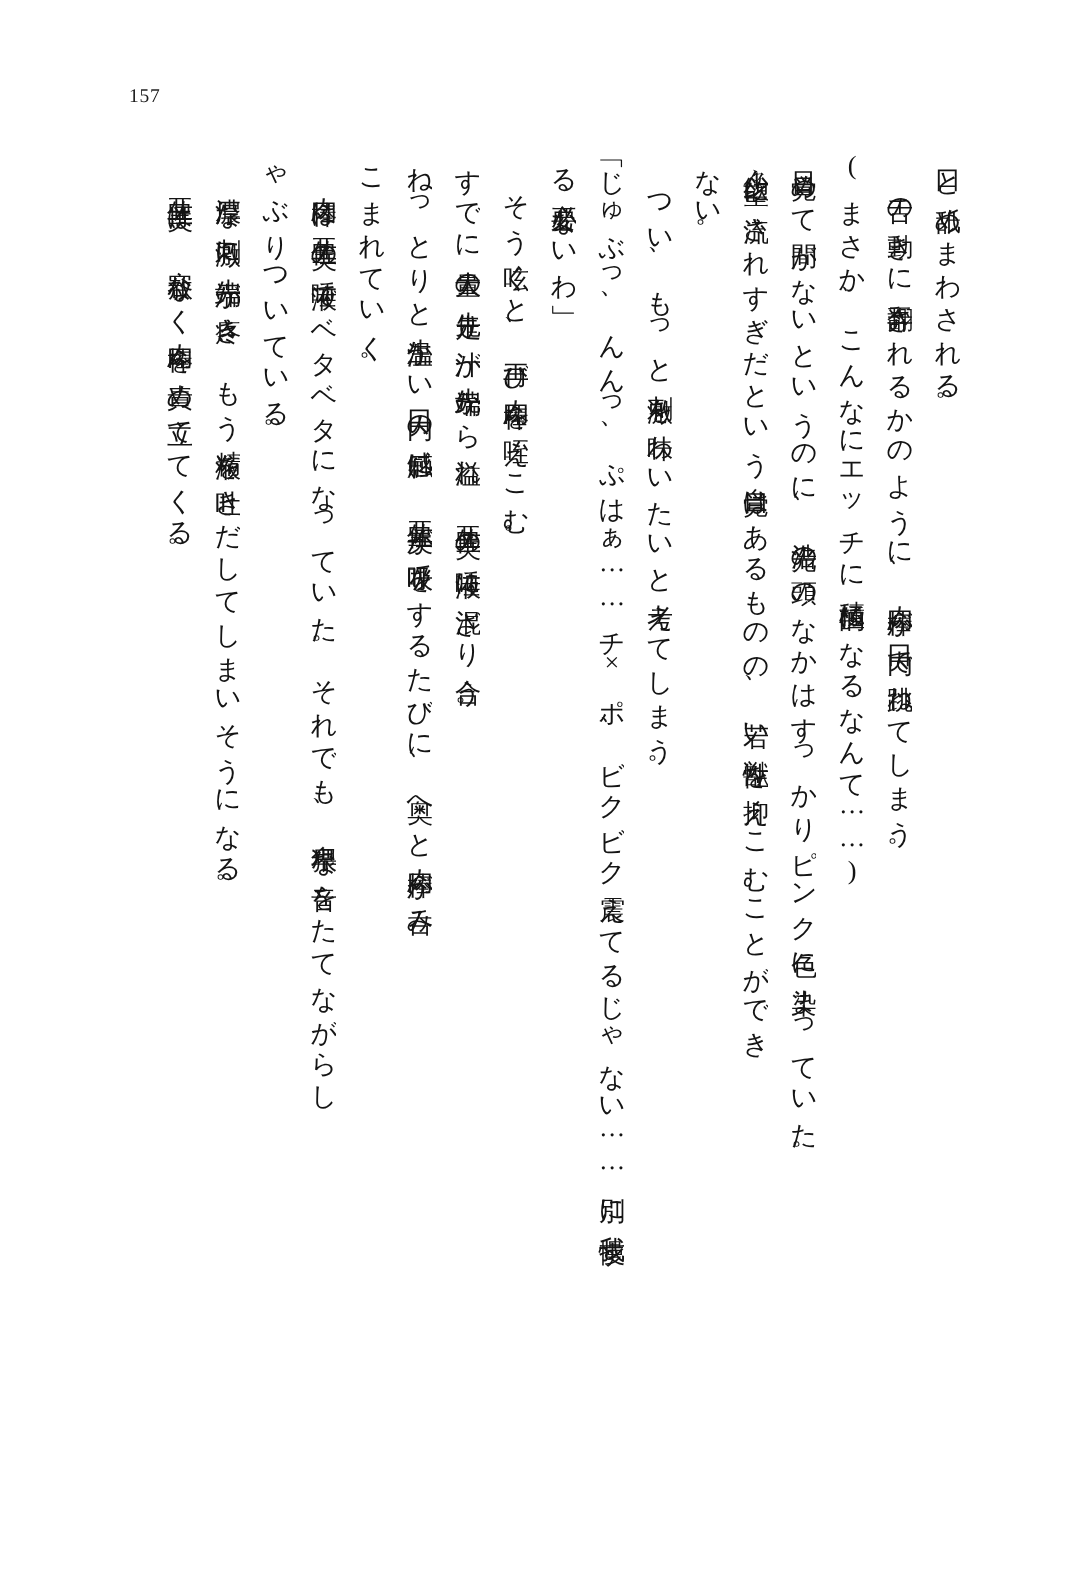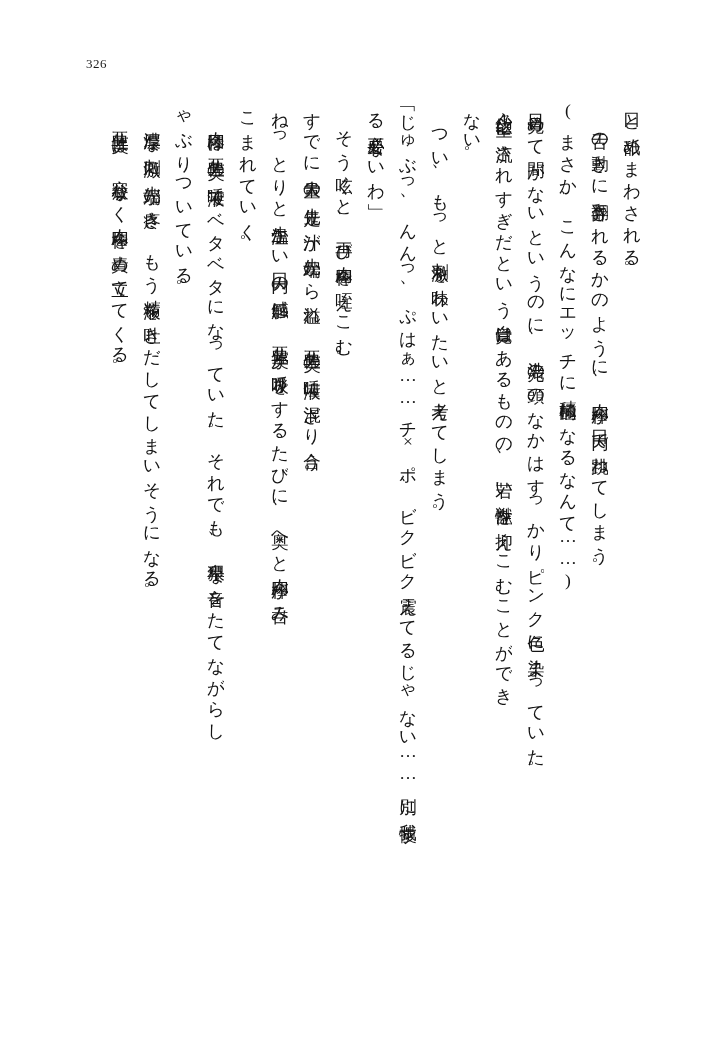--- a/index.html
+++ b/index.html
@@ -65,21 +65,21 @@
   
   .column.indent {
     padding-top: 18px;
   }
 </style>
 </head>
 <body>
 
 <div class="page">
 
-  <div class="page-number">326</div>
+  <div class="page-number">157</div>
 
   <div class="text-body">
     <div class="column">口と舐めまわされる。</div>
     <div class="column indent">舌の動きに翻弄されるかのように、肉棒が口内で跳ねてしまう。</div>
     <div class="column">(まさか、こんなにエッチに積極的になるなんて……)</div>
     <div class="column">目覚めて間がないというのに、浩光の頭のなかはすっかりピンク色に染まっていた。</div>
     <div class="column">少々欲望に流されすぎだという自覚はあるものの、若い獣性を抑えこむことができ</div>
     <div class="column">ない。</div>
     <div class="column indent">つい、もっと刺激を味わいたいと考えてしまう。</div>
     <div class="column">「じゅぶっ、んんっ、ぷはぁ……チ×ポ、ビクビク震えてるじゃない……別に我慢す</div>

